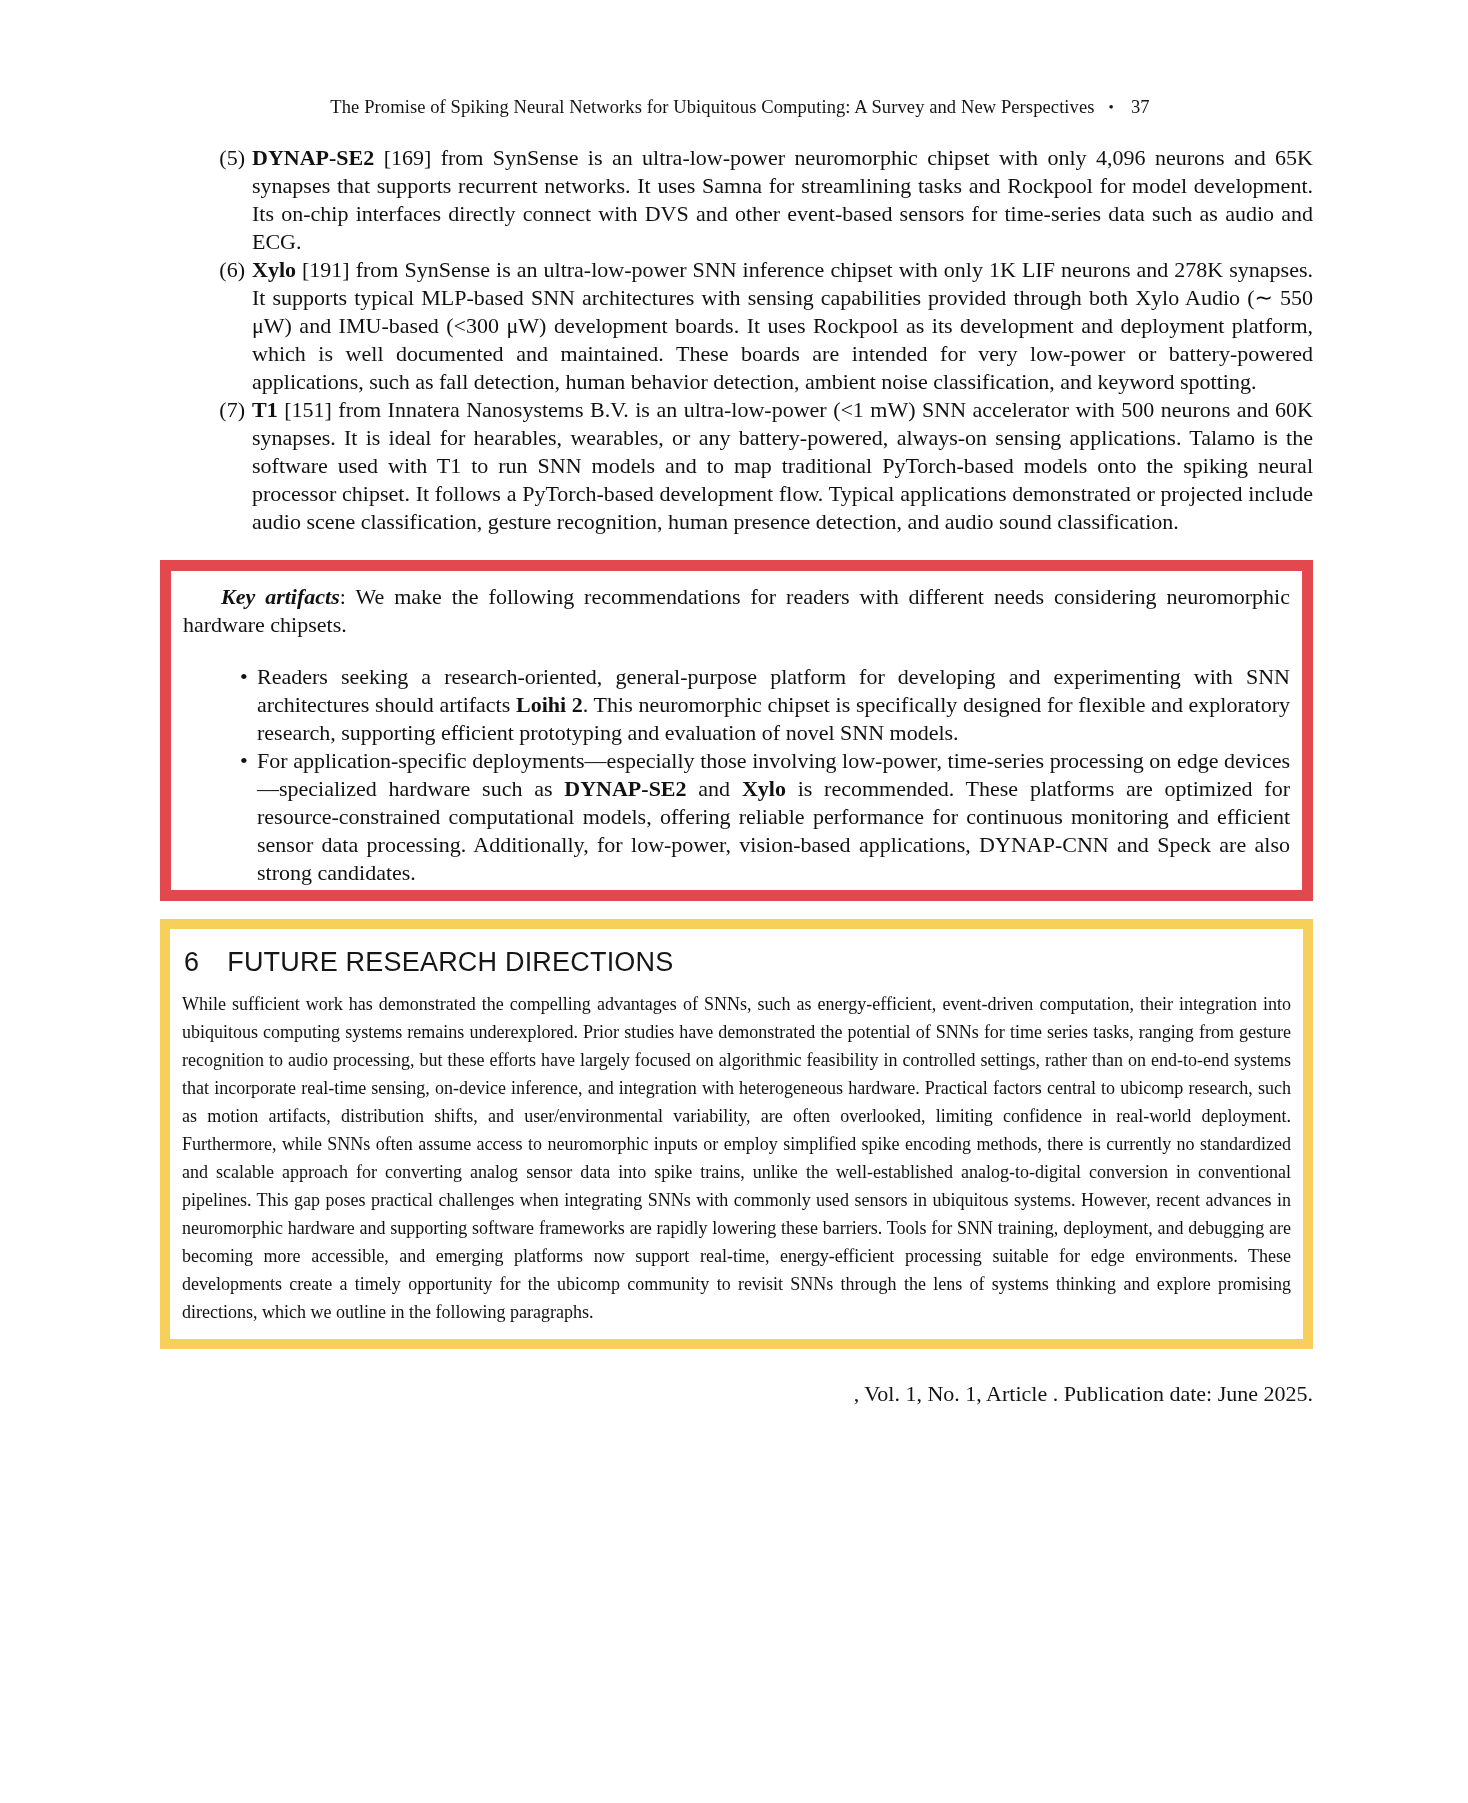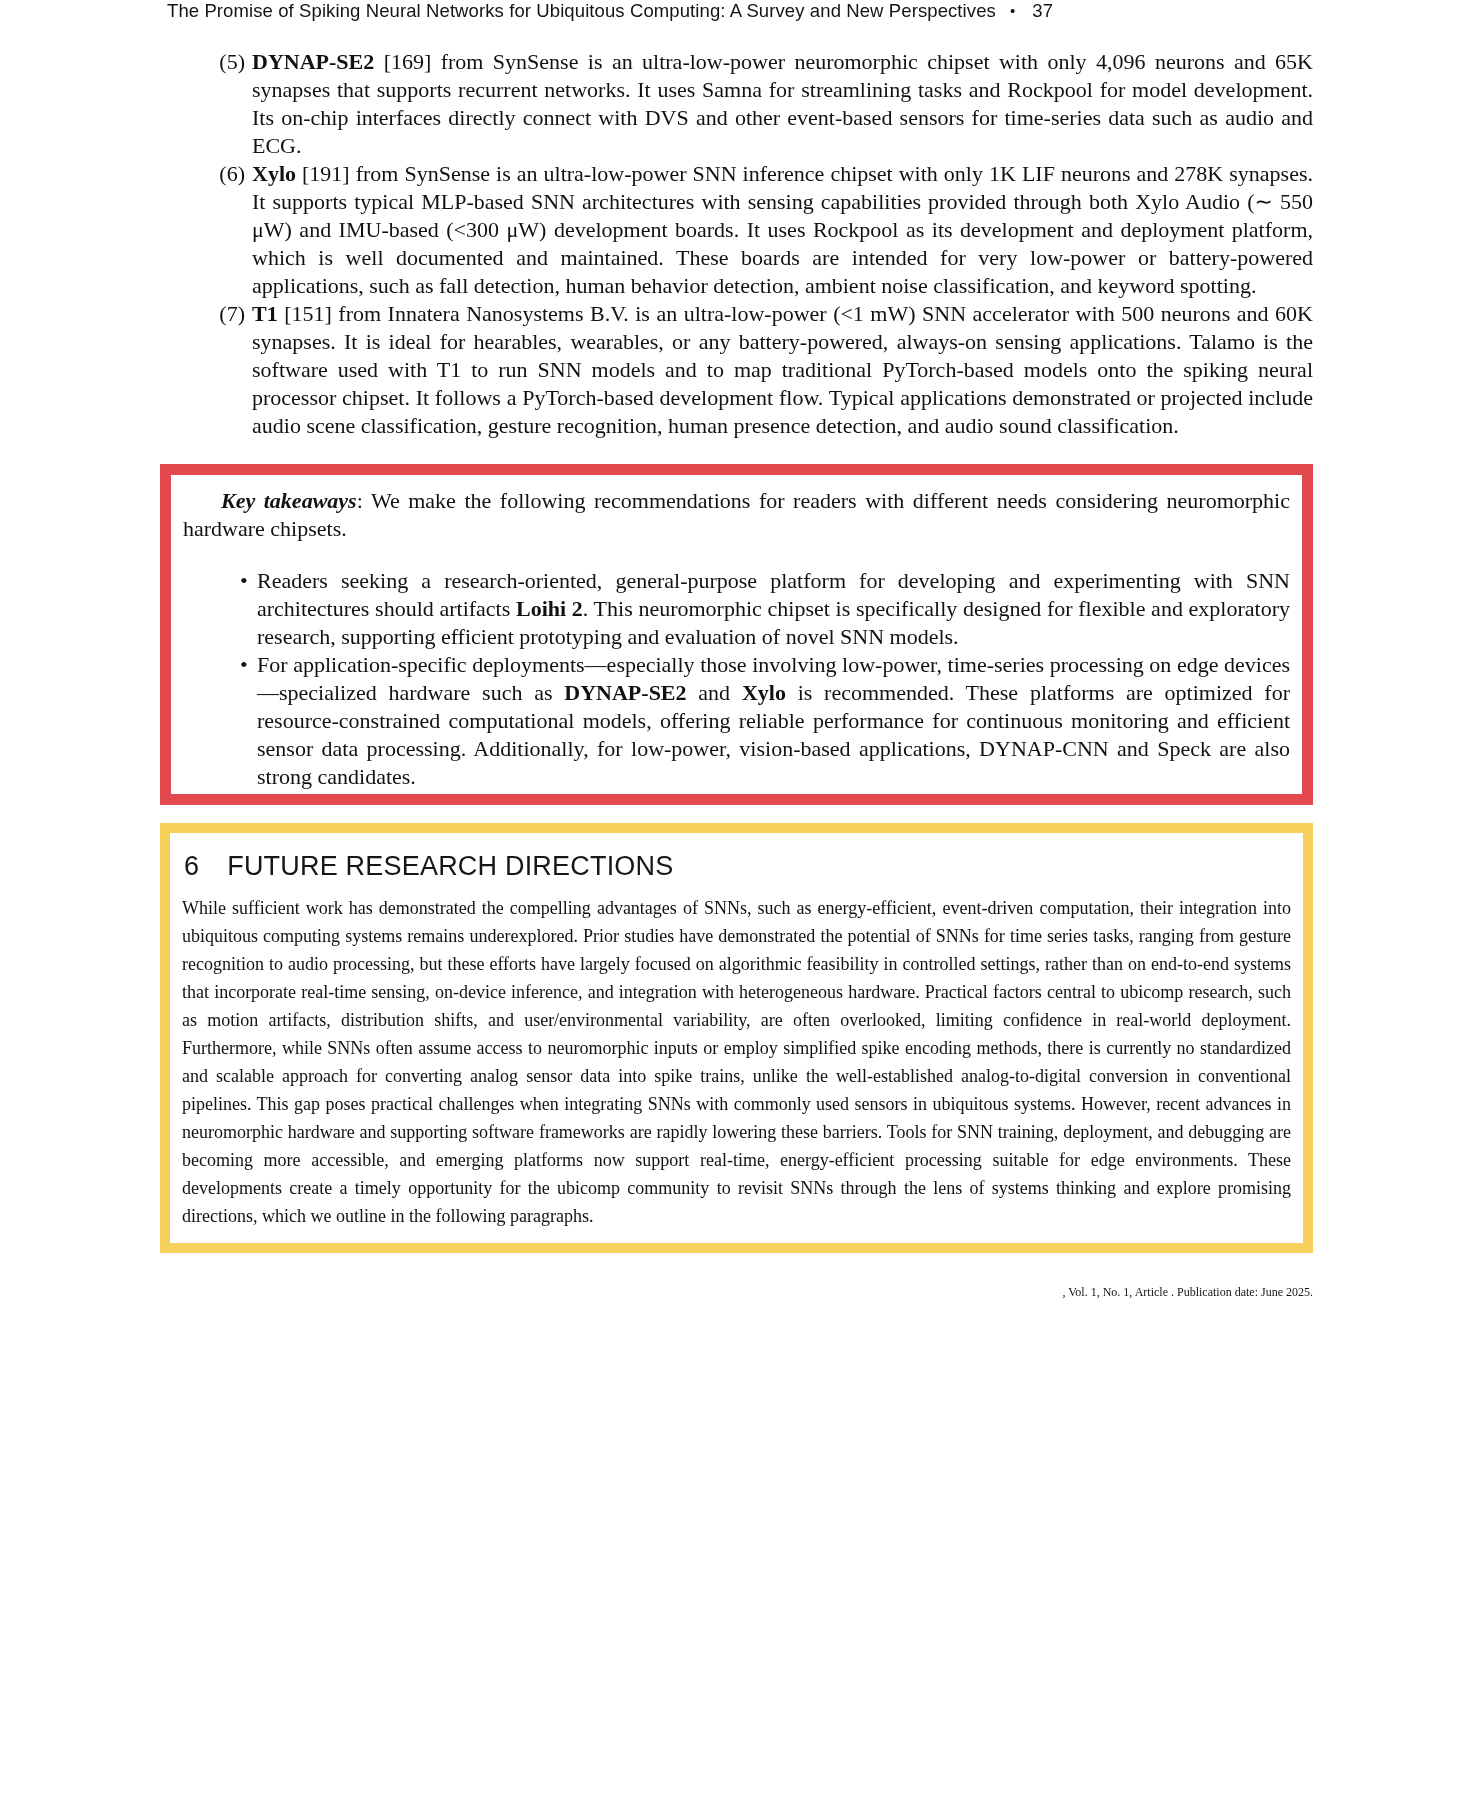--- a/index.html
+++ b/index.html
@@ -11,24 +11,25 @@
     overflow: hidden;
     font-family: "Liberation Serif", serif;
     position: relative;
   }
   :root {
     --red-box-border: #e4484f;
     --yellow-box-border: #f6d05a;
   }
 
   .page-header {
+    padding-top: 97px;
     margin-left: 167px;
     width: 1146px;
-    text-align: left;
-    font-family: Liberation Sans, sans-serif;
+    text-align: center;
+    font-family: Liberation Serif, serif;
     font-size: 18.5px;
     letter-spacing: 0.1px;
     color: #141414;
     white-space: nowrap;
   }
   .page-header .sep { display: inline-block; margin: 0 17px 0 14px; font-size: 15px; vertical-align: 1px; }
 
   .content {
     margin-left: 167px;
     width: 1146px;
@@ -109,21 +110,21 @@
     line-height: 28px;
     text-align: justify;
     margin: 0;
   }
 
   .page-footer {
     margin-left: 167px;
     width: 1146px;
     margin-top: 32px;
     text-align: right;
-    font-size: 12px;
+    font-size: 22px;
     color: #141414;
   }
 </style>
 </head>
 <body>
 
 <header class="page-header">
   <span>The Promise of Spiking Neural Networks for Ubiquitous Computing: A Survey and New Perspectives</span><span class="sep">•</span><span>37</span>
 </header>
 
@@ -140,21 +141,21 @@
     </div>
 
     <div class="chipset-item">
       <span class="marker">(7)</span><b>T1</b><span> [151] from Innatera Nanosystems B.V. is an ultra-low-power (&lt;1 mW) SNN accelerator with 500 neurons and 60K synapses. It is ideal for hearables, wearables, or any battery-powered, always-on sensing applications. Talamo is the software used with T1 to run SNN models and to map traditional PyTorch-based models onto the spiking neural processor chipset. It follows a PyTorch-based development flow. Typical applications demonstrated or projected include audio scene classification, gesture recognition, human presence detection, and audio sound classification.</span>
     </div>
 
   </section>
 
   <section class="takeaways-box">
     <p class="takeaways-intro" style="margin:0;">
-      <span class="lead">Key takeaways</span><span>: We make the following recommendations for readers with different needs considering neuromorphic hardware chipsets.</span>
+      <span class="lead">Key artifacts</span><span>: We make the following recommendations for readers with different needs considering neuromorphic hardware chipsets.</span>
     </p>
     <ul class="takeaways-bullets">
       <li>
         <span class="bullet">•</span><span>Readers seeking a research-oriented, general-purpose platform for developing and experimenting with SNN architectures should artifacts </span><b>Loihi 2</b><span>. This neuromorphic chipset is specifically designed for flexible and exploratory research, supporting efficient prototyping and evaluation of novel SNN models.</span>
       </li>
       <li>
         <span class="bullet">•</span><span>For application-specific deployments—especially those involving low-power, time-series processing on edge devices—specialized hardware such as </span><b>DYNAP-SE2</b><span> and </span><b>Xylo</b><span> is recommended. These platforms are optimized for resource-constrained computational models, offering reliable performance for continuous monitoring and efficient sensor data processing. Additionally, for low-power, vision-based applications, DYNAP-CNN and Speck are also strong candidates.</span>
       </li>
     </ul>
   </section>

